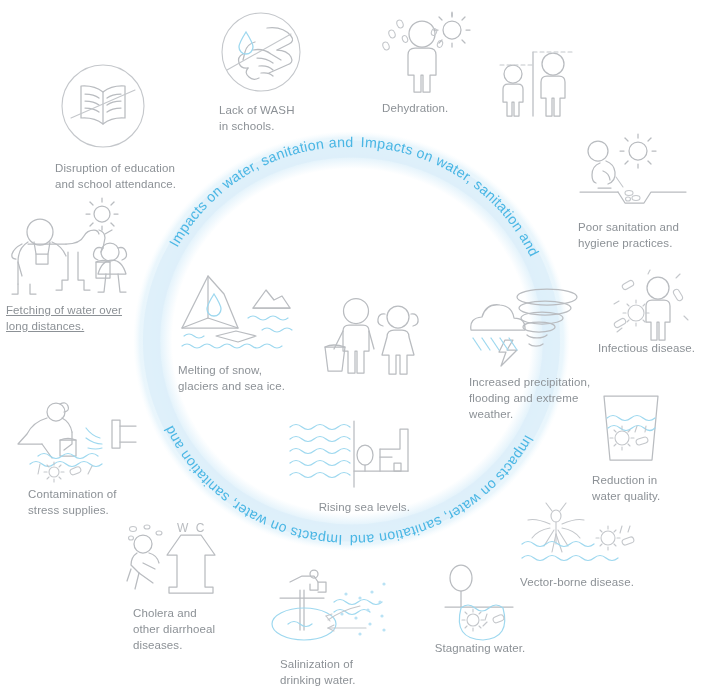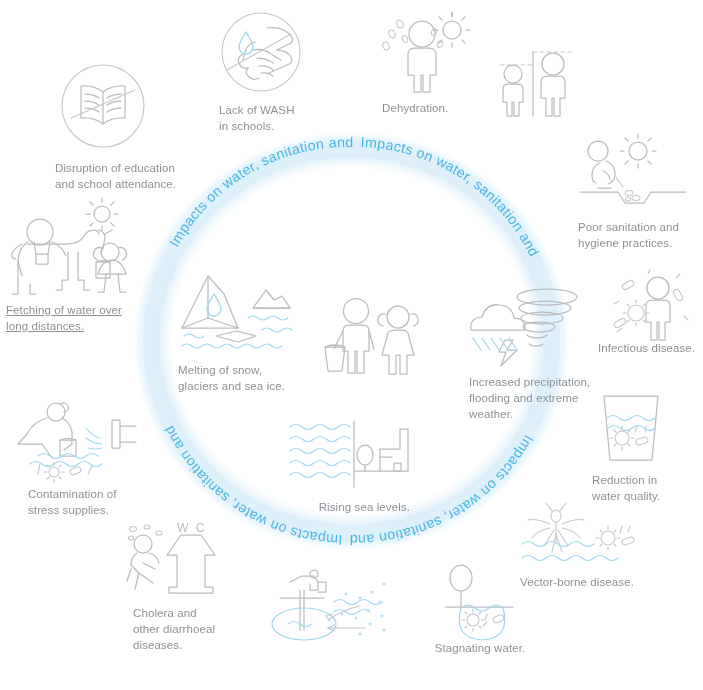--- a/index.html
+++ b/index.html
@@ -438,20 +438,22 @@
         <circle cx="100" cy="42" r="1.6"></circle>
           <circle cx="114" cy="48" r="1.6"></circle>
         <circle cx="102" cy="56" r="1.6"></circle>
           <circle cx="116" cy="62" r="1.6"></circle>
         <circle cx="88" cy="50" r="1.6"></circle>
           <circle cx="74" cy="46" r="1.6"></circle>
         <circle cx="116" cy="16" r="1.6"></circle>
           <circle cx="92" cy="66" r="1.6"></circle>
       </g>
     </svg>
+    <div class="cap" style="margin-top:4px;margin-left:12px;">Salinization of
+drinking water.</div>
   </div>
 
   <div class="node" style="left:125px;top:521px;">
     <svg class="art" width="96" height="76" viewBox="0 0 96 76">
       <text x="52" y="11" font-family="Liberation Sans, sans-serif" font-size="12" fill="#b9bcc0" letter-spacing="2">W C</text>
       <g class="ln">
         <path d="M56,14 L42,34 L52,34 L52,66 L44,66 L44,72 L88,72 L88,66 L80,66 L80,34 L90,34 L76,14 Z"></path>
         <circle cx="18" cy="23" r="9"></circle>
         <path d="M12,32 q-6,4 -6,12 l8,8"></path>
         <path d="M14,52 L10,68"></path>

